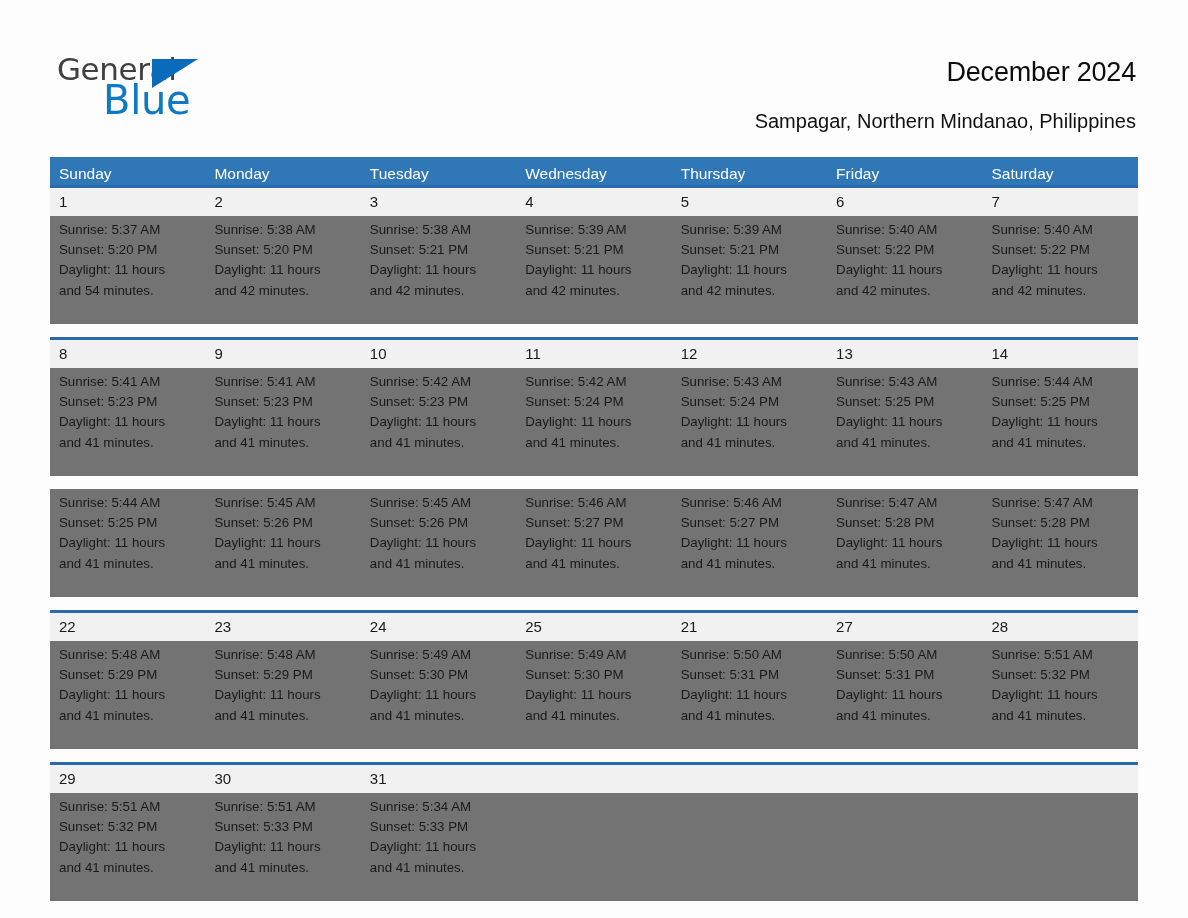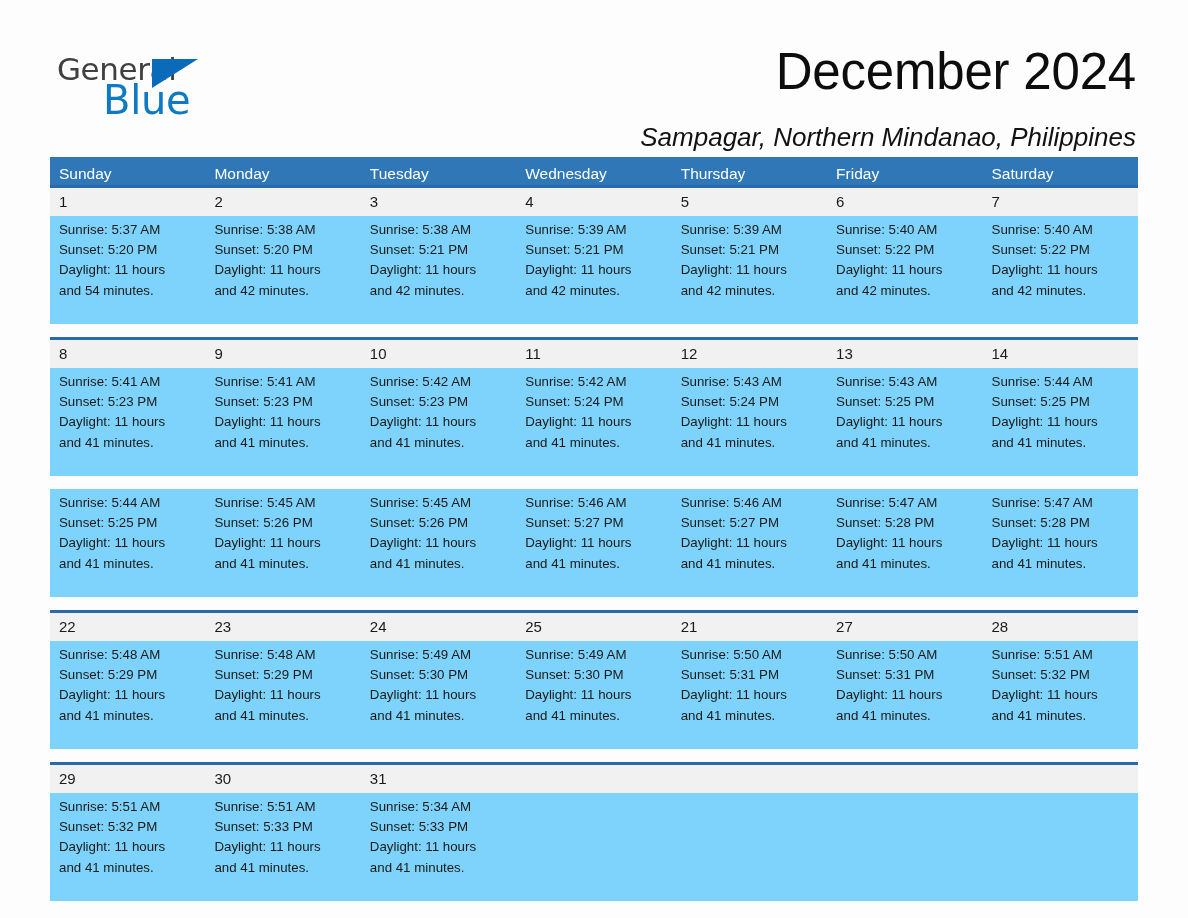--- a/index.html
+++ b/index.html
@@ -66,35 +66,34 @@
     line-height: 34px;
   }
 
   .title-block {
     position: absolute;
     right: 52px;
     top: 48px;
     text-align: right;
   }
   .month-title {
-    font-size: 51px;
+    font-size: 27px;
     font-weight: 400;
     color: #0d0d0d;
     line-height: 48px;
     letter-spacing: -0.2px;
     white-space: nowrap;
   }
   .location-title {
-    margin-top: 28px;
-    font-size: 26px;
+    margin-top: 12px;
+    font-size: 20px;
     font-weight: 400;
     color: #111;
     line-height: 26px;
     white-space: nowrap;
-    font-style: italic;
   }
 
   
   .calendar {
     position: absolute;
     left: 50px;
     top: 157px;
     width: 1088px;
     border-collapse: collapse;
     table-layout: fixed;
@@ -115,21 +114,21 @@
     background: #f1f1f1;
     border-top: 3px solid #2a6aac;
     font-size: 15px;
     color: #1a1a1a;
     padding: 5px 0 5px 9px;
     height: 18px;
     vertical-align: top;
   }
 
   .week-row .info-cell {
-    background: #7dd3fc;
+    background: #737373;
     font-size: 13.3px;
     line-height: 20.2px;
     color: #1a1a1a;
     padding: 4px 6px 16px 9px;
     vertical-align: top;
     height: 88px;
   }
   .info-cell .line { white-space: nowrap; display: block; }
 
   .spacer-row td {

